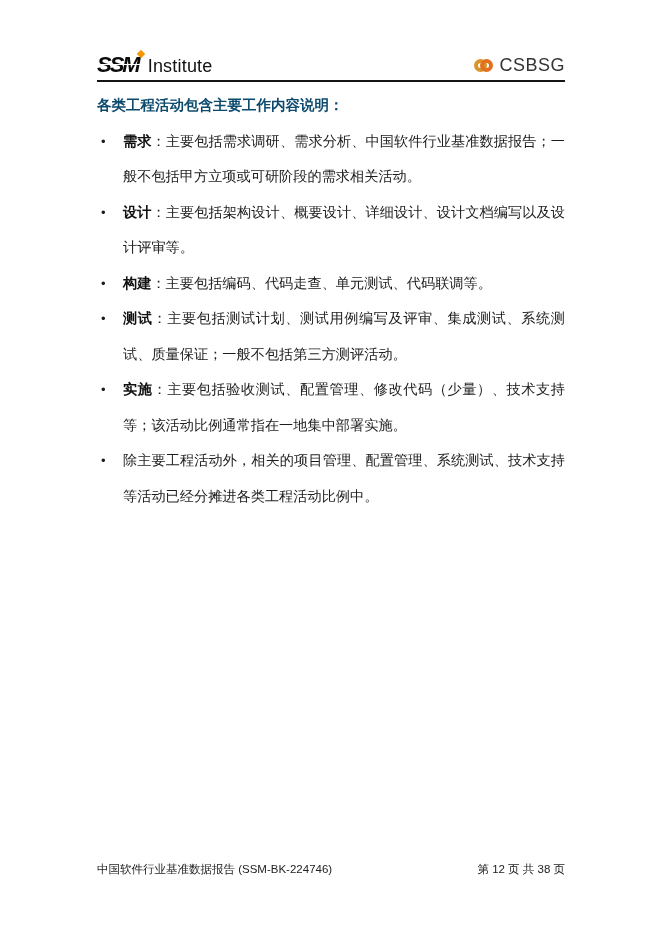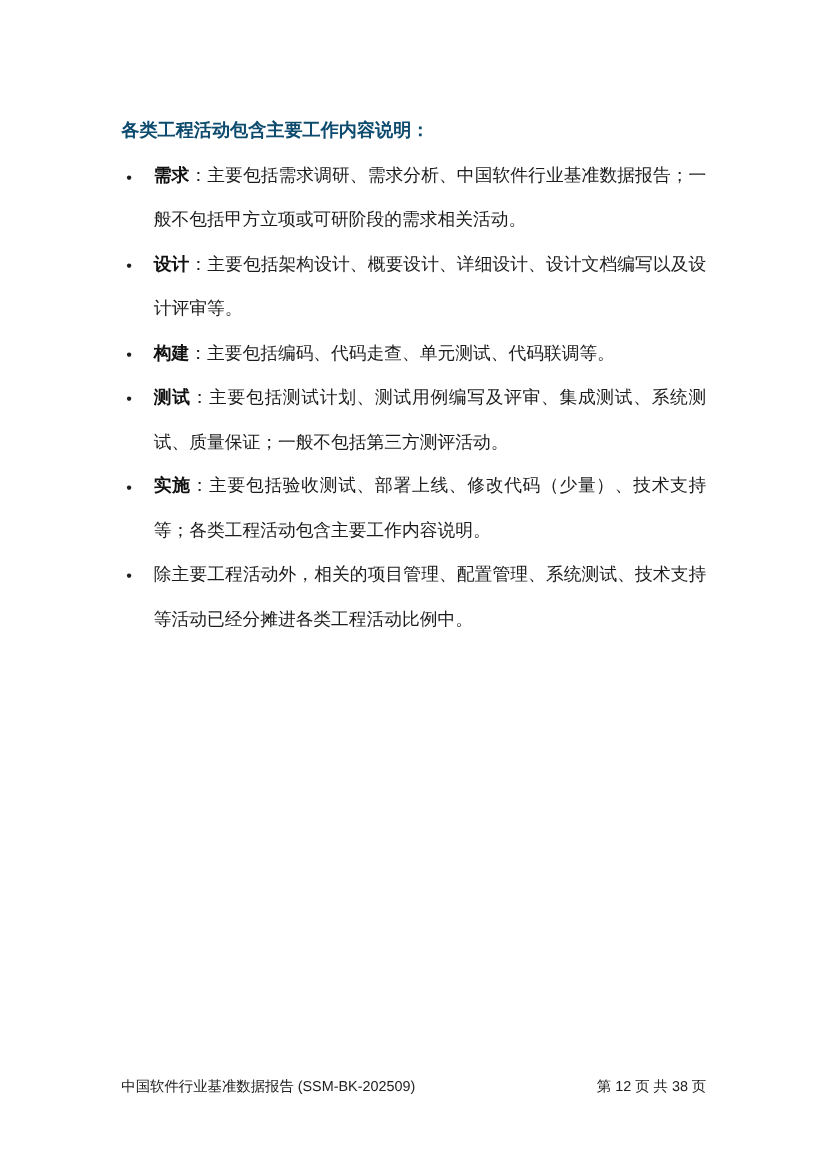--- a/index.html
+++ b/index.html
@@ -148,20 +148,33 @@
     justify-content: space-between;
     font-size: 11.5px;
     color: #222222;
   }
 </style>
 </head>
 <body>
 
 <div class="page">
 
+  <div class="header">
+    <div class="ssm-logo">
+      <span class="ssm-mark">SSM</span>
+      <span class="ssm-suffix">Institute</span>
+    </div>
+    <div class="csbsg-logo">
+      <span class="rings">
+        <span class="ring ring-left"></span>
+        <span class="ring ring-right"></span>
+      </span>
+      <span class="csbsg-text">CSBSG</span>
+    </div>
+  </div>
 
   <div class="content">
     <h1 class="doc-heading">各类工程活动包含主要工作内容说明：</h1>
 
     <ul class="bullets">
       <li class="bullet">
         <span class="dot">•</span>
         <span class="term">需求</span><span class="sep">：</span><span>主要包括需求调研、需求分析、中国软件行业基准数据报告；一般不包括甲方立项或可研阶段的需求相关活动。</span>
       </li>
       <li class="bullet">
@@ -171,27 +184,27 @@
       <li class="bullet">
         <span class="dot">•</span>
         <span class="term">构建</span><span class="sep">：</span><span>主要包括编码、代码走查、单元测试、代码联调等。</span>
       </li>
       <li class="bullet">
         <span class="dot">•</span>
         <span class="term">测试</span><span class="sep">：</span><span>主要包括测试计划、测试用例编写及评审、集成测试、系统测试、质量保证；一般不包括第三方测评活动。</span>
       </li>
       <li class="bullet">
         <span class="dot">•</span>
-        <span class="term">实施</span><span class="sep">：</span><span>主要包括验收测试、部署上线、修改代码（少量）、技术支持等；各类工程活动包含主要工作内容说明。</span>
+        <span class="term">实施</span><span class="sep">：</span><span>主要包括验收测试、配置管理、修改代码（少量）、技术支持等；该活动比例通常指在一地集中部署实施。</span>
       </li>
       <li class="bullet">
         <span class="dot">•</span>
         <span class="term"></span><span class="sep"></span><span>除主要工程活动外，相关的项目管理、配置管理、系统测试、技术支持等活动已经分摊进各类工程活动比例中。</span>
       </li>
     </ul>
   </div>
 
   <div class="footer">
-    <span>中国软件行业基准数据报告 (SSM-BK-202509)</span>
+    <span>中国软件行业基准数据报告 (SSM-BK-224746)</span>
     <span>第 12 页 共 38 页</span>
   </div>
 
 </div>
 
 </body></html>

